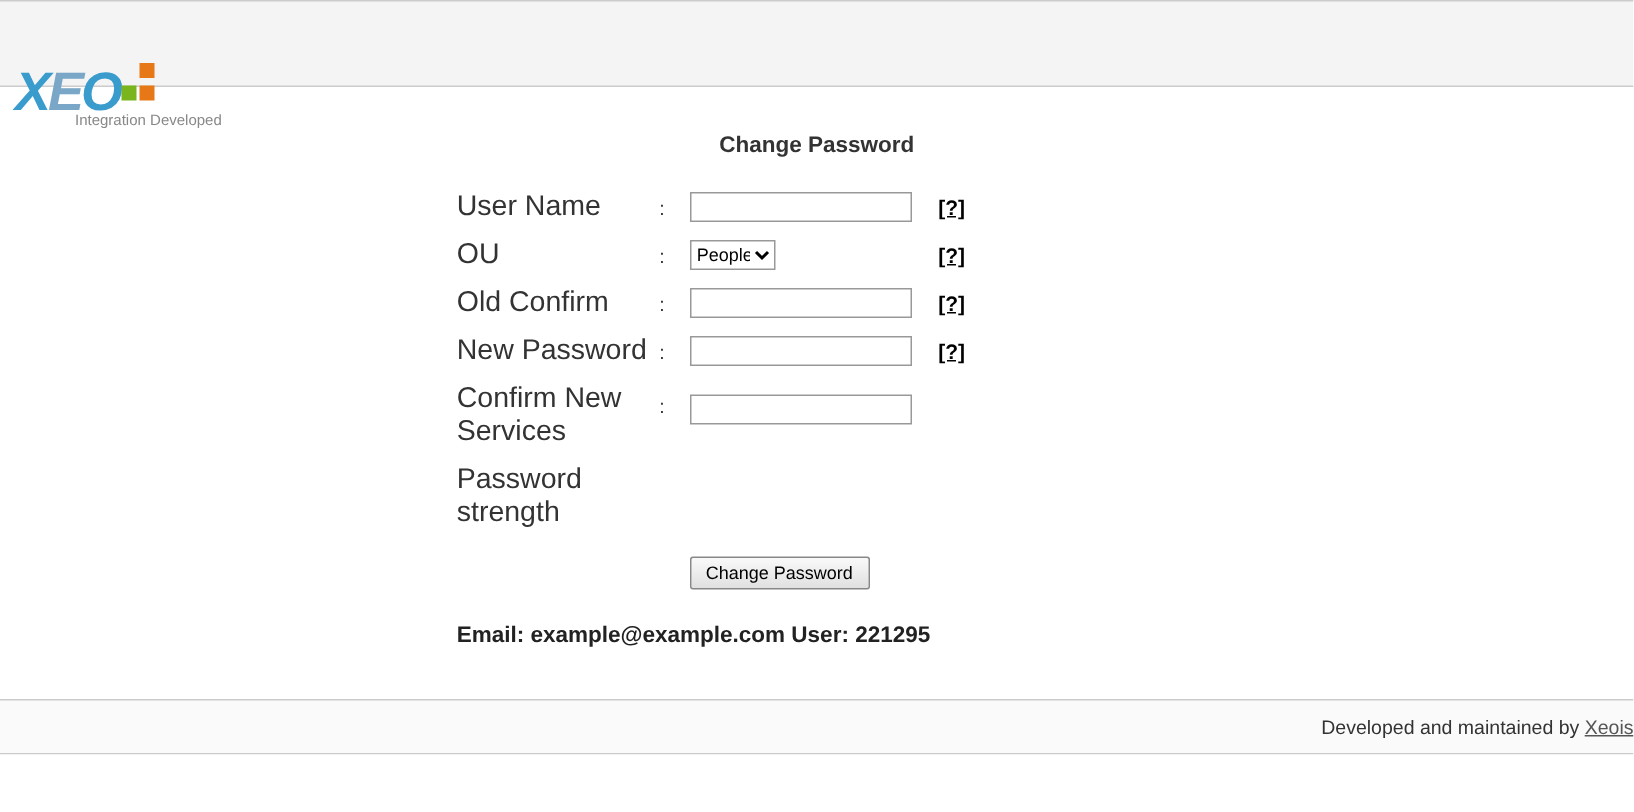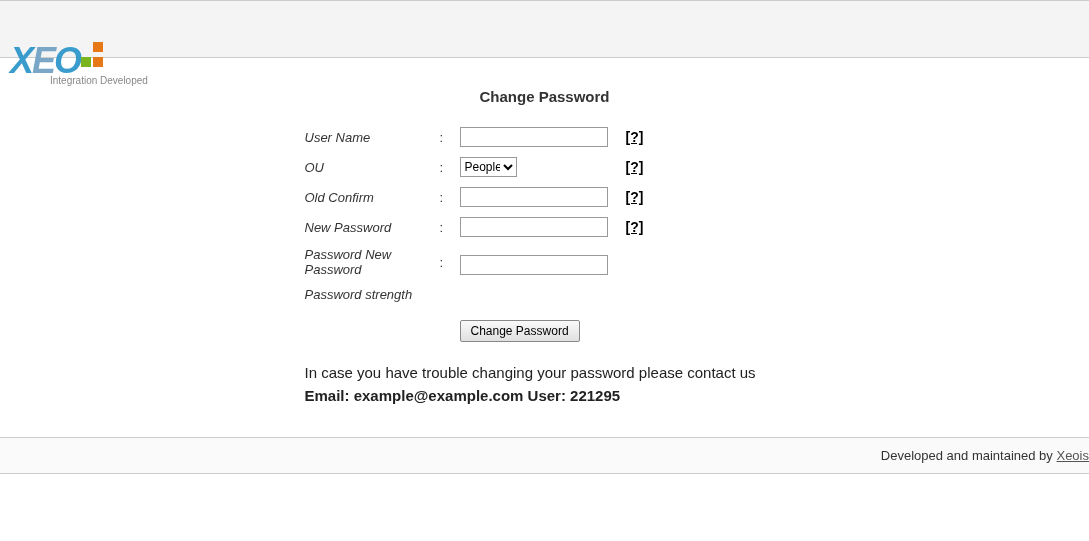--- a/index.html
+++ b/index.html
@@ -62,23 +62,22 @@
       text-align: center;
       margin-bottom: 22px;
     }
     .form-row {
       display: flex;
       align-items: center;
       margin-bottom: 10px;
     }
     .form-label {
       width: 135px;
-      font-size: 13px;
-      color: #333;
-      font-style: italic;
+      font-size: 19px;
+      color: #333;
     }
     .form-colon {
       width: 20px;
       text-align: left;
       font-size: 13px;
     }
     .form-input input[type="text"],
     .form-input input[type="password"] {
       width: 148px;
       height: 20px;
@@ -201,38 +200,37 @@
     <div class="form-row">
       <div class="form-label">New Password</div>
       <div class="form-colon">:</div>
       <div class="form-input">
         <input type="password" value="" style="">
       </div>
       <span class="help-link">[?]</span>
     </div>
 
     <div class="form-row multiline">
-      <div class="form-label">Password New Password</div>
+      <div class="form-label">Confirm New Services</div>
       <div class="form-colon" style="padding-top:8px;">:</div>
       <div class="form-input" style="padding-top:8px;">
         <input type="password" value="" style="">
       </div>
     </div>
 
     <div class="form-row strength-row multiline">
       <div class="form-label">Password strength</div>
       <div class="form-colon"></div>
     </div>
 
     <div class="submit-row">
       <button class="submit-btn">Change Password</button>
     </div>
 
     <div class="help-text">
-      <div>In case you have trouble changing your password please contact us</div>
       <div class="bold">
         <span>Email: </span><span>example@example.com</span><span> User: </span><span>221295</span>
       </div>
     </div>
 
   </div>
 </div>
 
 <div class="footer">
   <span>Developed and maintained by </span><a href="#">Xeois</a>

